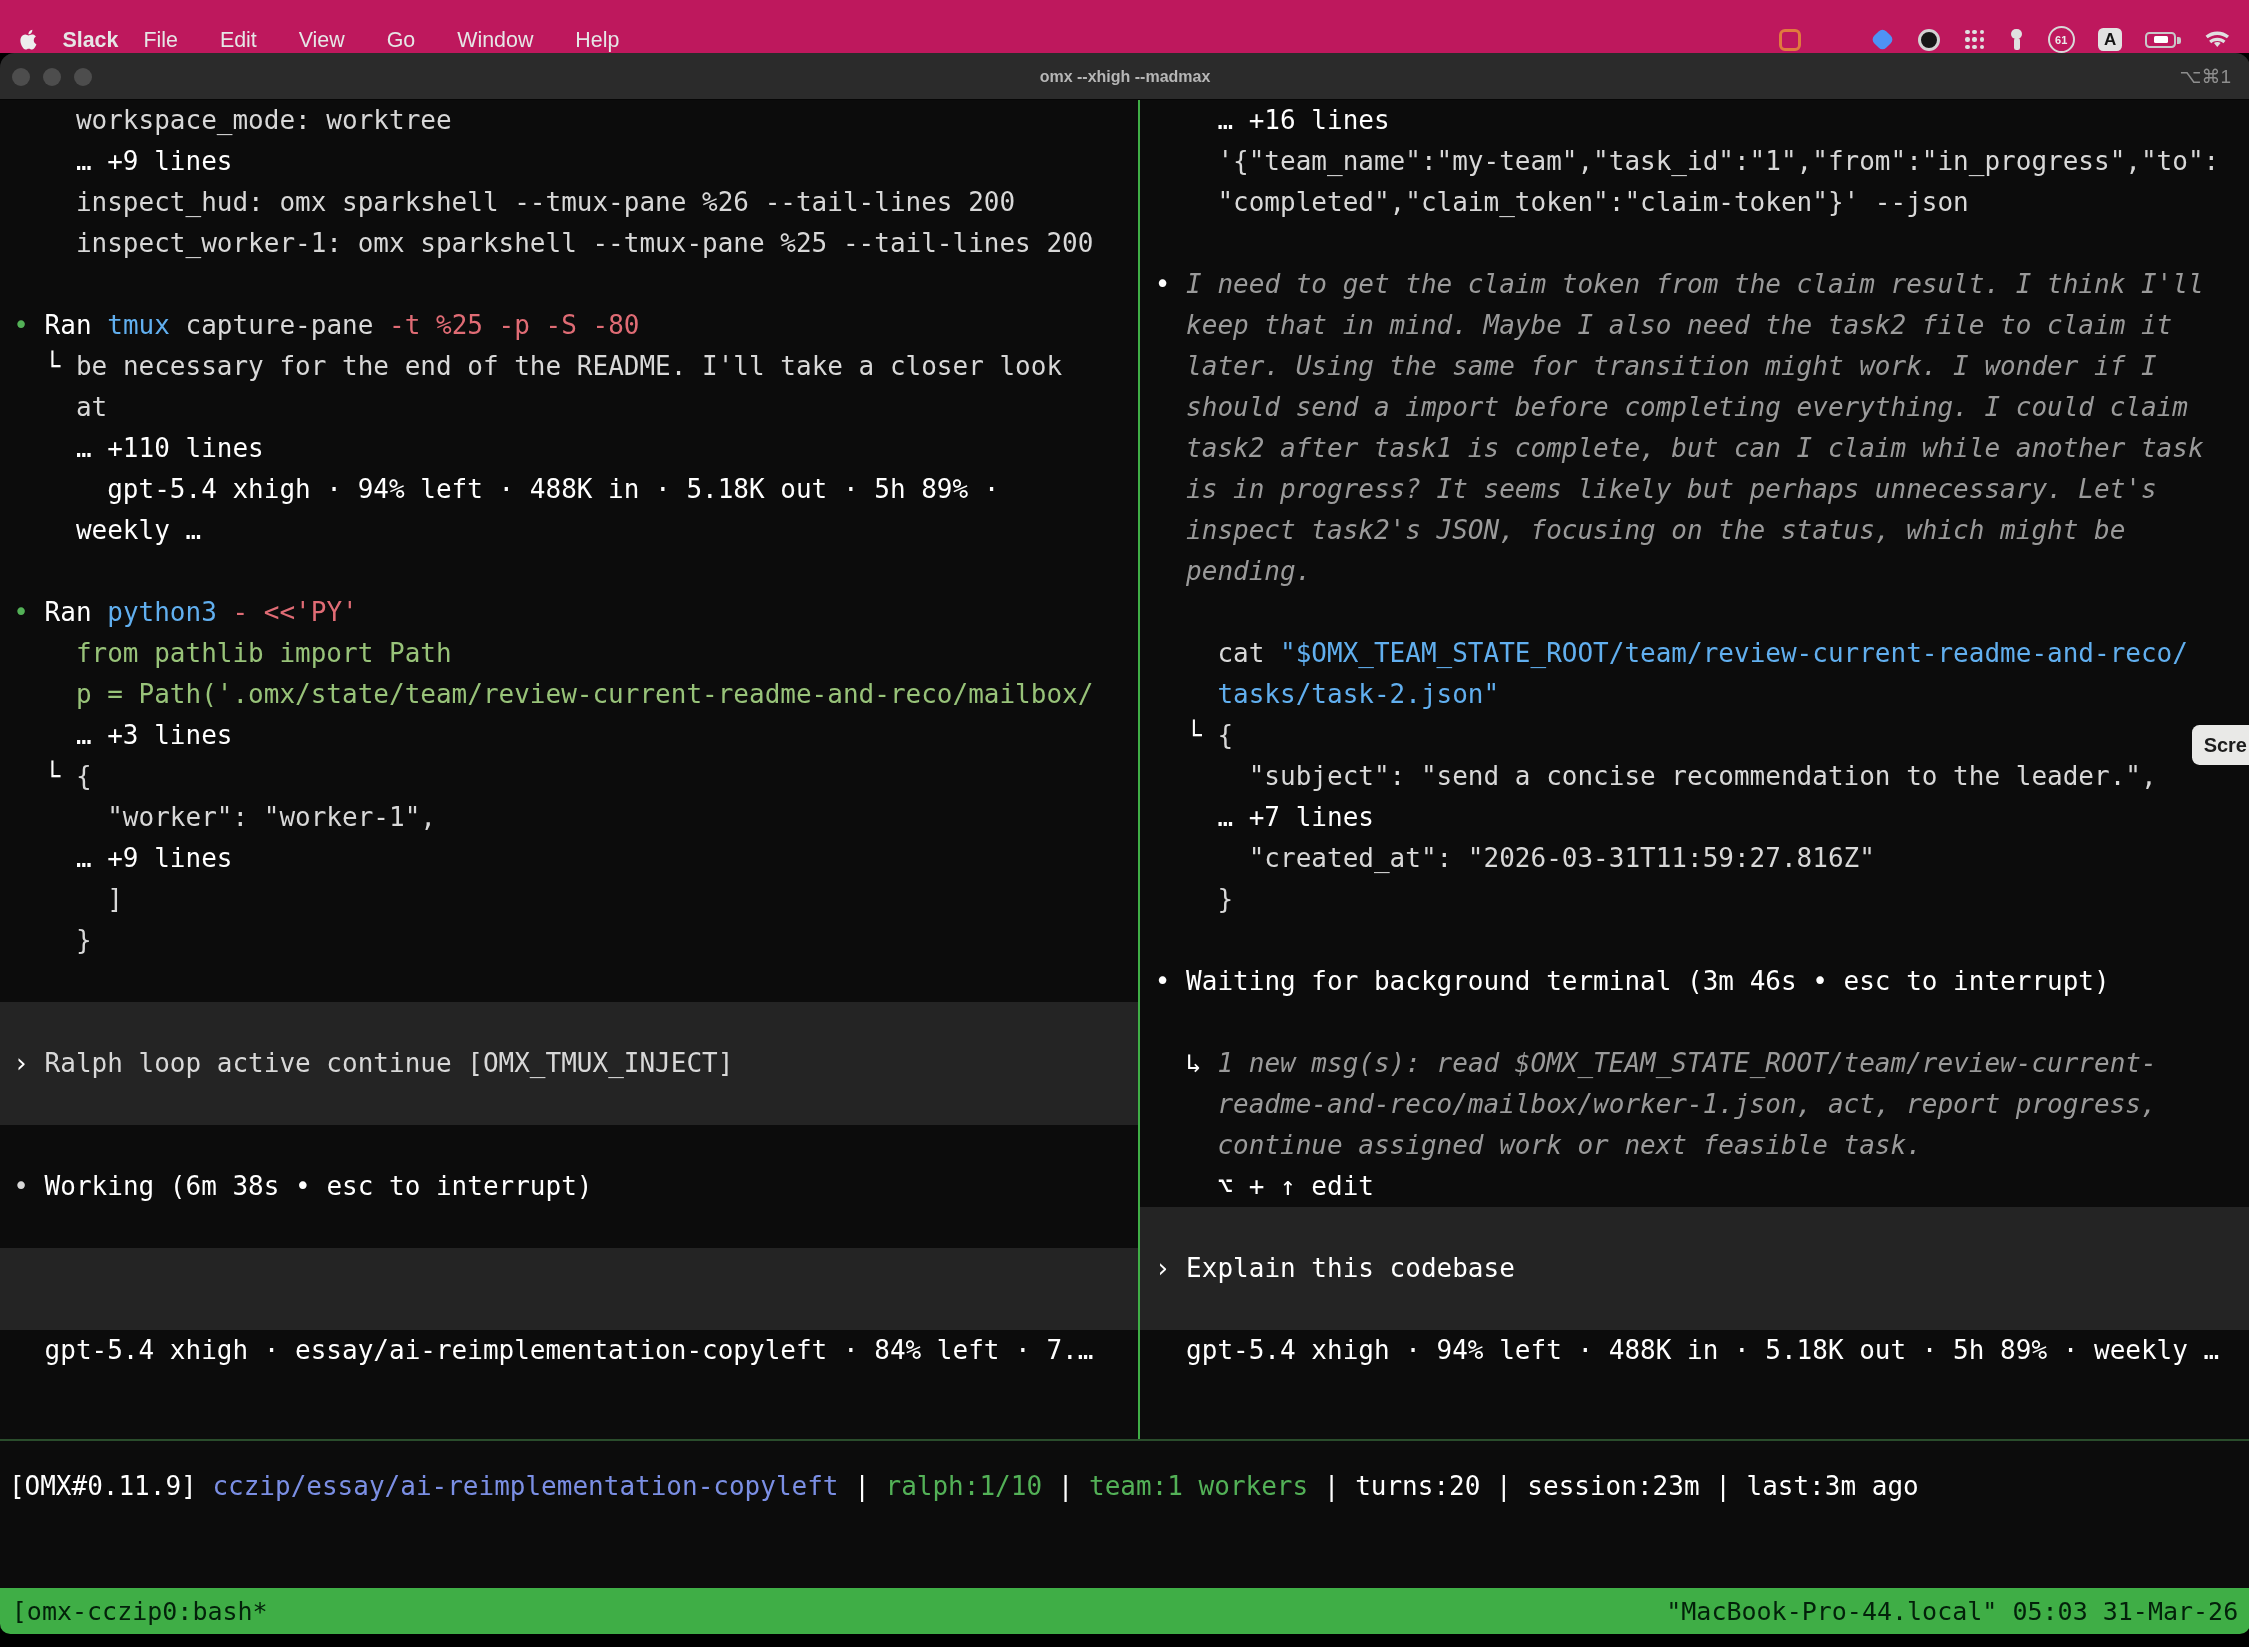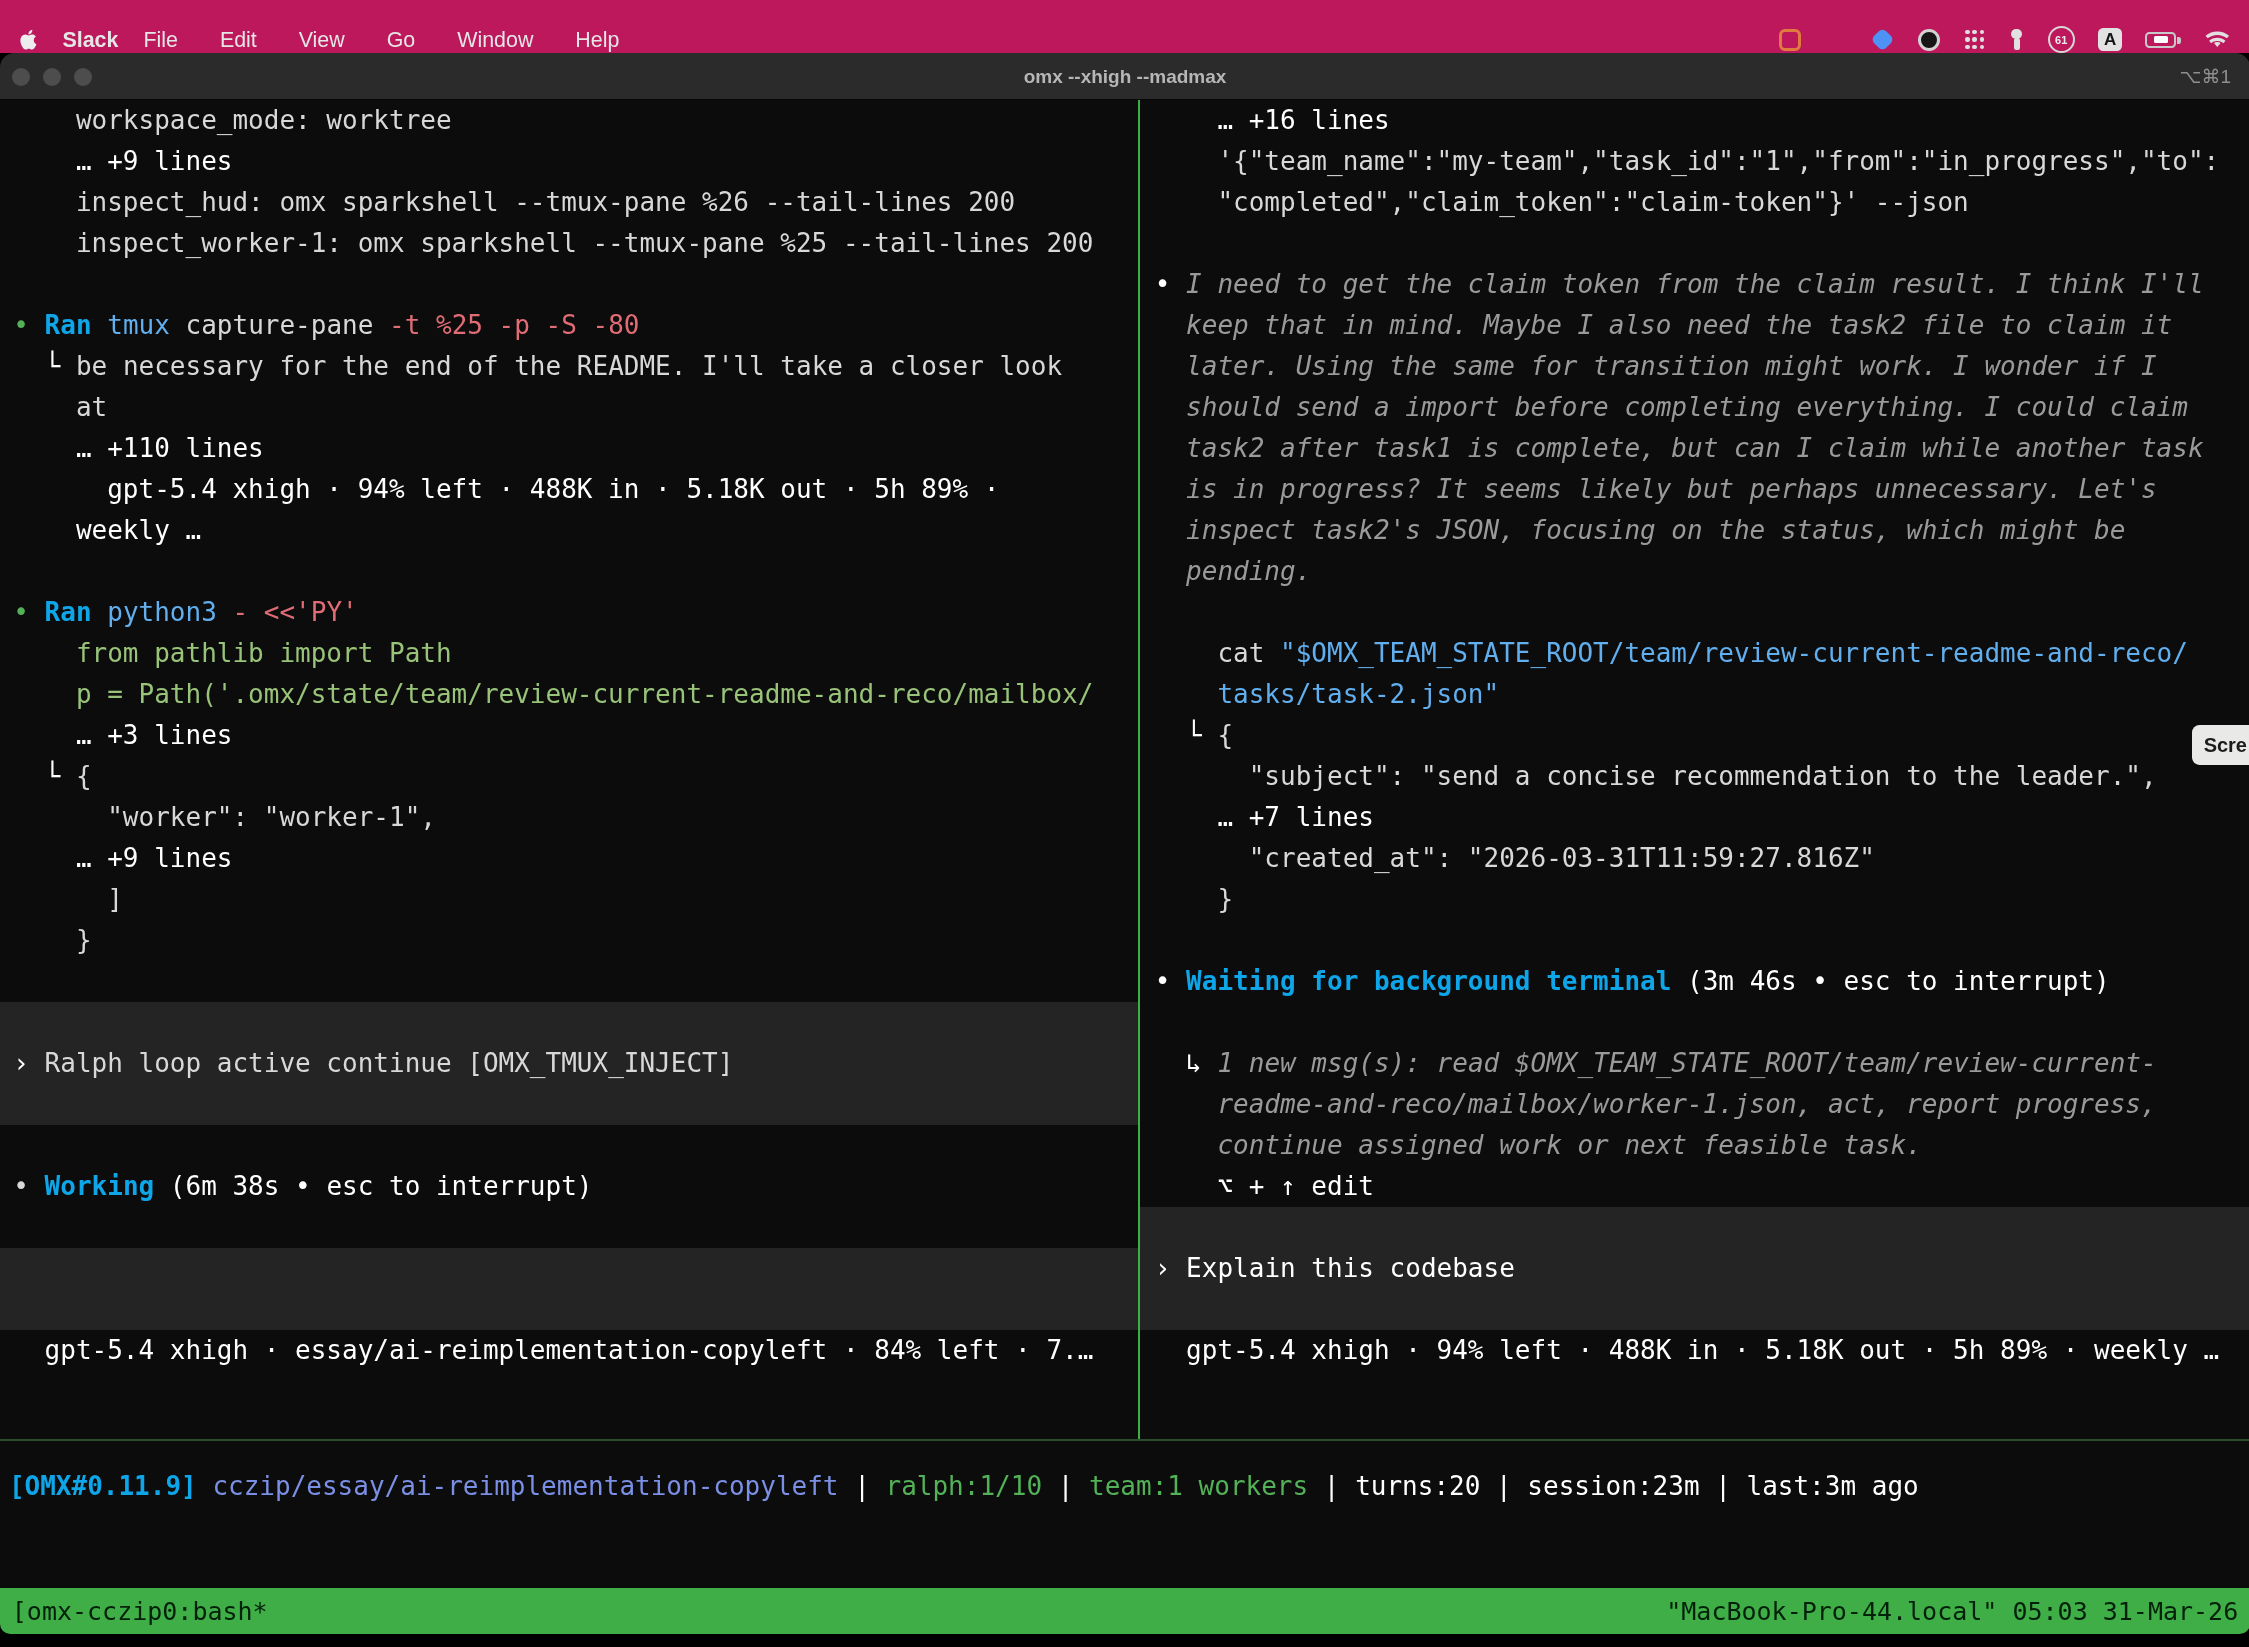--- a/index.html
+++ b/index.html
@@ -37,38 +37,38 @@
   .batt:after{content:"";position:absolute;right:-6.6px;top:3px;width:3.7px;height:7.4px;background:#c9c9c9;border-radius:0 2.2px 2.2px 0}
 
   
   .window{position:absolute;top:53px;left:0;width:2250px;height:1581px;background:#0c0c0c;
     border-radius:14.8px 14.8px 10.3px 10.3px;overflow:hidden}
   .title-bar{position:relative;height:47px;background:#2b2b2b;border-bottom:0.7px solid #060606;
     font-family:"Liberation Sans","DejaVu Sans",sans-serif}
   .traffic{position:absolute;left:11.8px;top:14.8px;display:flex;gap:12.5px}
   .traffic span{width:18.5px;height:18.5px;border-radius:50%;background:#4d4d4d}
   .window-title{position:absolute;left:0;right:0;top:0;line-height:47px;text-align:center;color:#b6b6b6;
-    font-size:19px;font-weight:700}
+    font-size:16px;font-weight:700}
   .title-shortcut{position:absolute;right:19px;top:0;line-height:47px;color:#8e8e8e;font-size:19px}
 
   
   .content{position:absolute;top:47px;left:0;right:0;height:1488px;background:#0c0c0c}
   .pane{position:absolute;top:0;height:1339px;overflow:hidden;font-size:26px;line-height:41px;color:#d8d8d8}
   .pane-left{left:0;width:1138px}
   .pane-right{left:1140px;width:1109px}
   .pane-left .line{padding-left:13.3px}
   .pane-right .line{padding-left:14.8px}
   .line{white-space:pre;height:41px}
   .line.band{background:#242424}
   .divider{position:absolute;left:1138px;top:0;width:2.2px;height:1339px;background:#3fae46}
   .hline{position:absolute;left:0;top:1339px;width:100%;height:2.2px;background:#2a4d2c}
 
   .c-fg{color:#d8d8d8}
   .c-dim{color:#ffffff}
-  .c-bold{color:#0ea5e9;font-weight:700}
+  .c-bold{color:#ffffff;font-weight:400}
   .c-green{color:#53b157}
   .c-cyan{color:#61afef}
   .c-blue{color:#61afef}
   .c-red{color:#e06c75}
   .c-py{color:#98c379}
   .c-ital{color:#9a9a9a;font-style:italic}
   .c-sblue{color:#7b8fe4}
   .cursor{display:inline-block;width:13.3px;height:29.5px;border:2.2px solid #d0d0d0;vertical-align:-4.4px;margin-right:3.7px}
 
   .omx-line{position:absolute;left:0;top:1366px;width:100%;padding-left:8.9px;font-size:26px;line-height:41px;white-space:pre}

